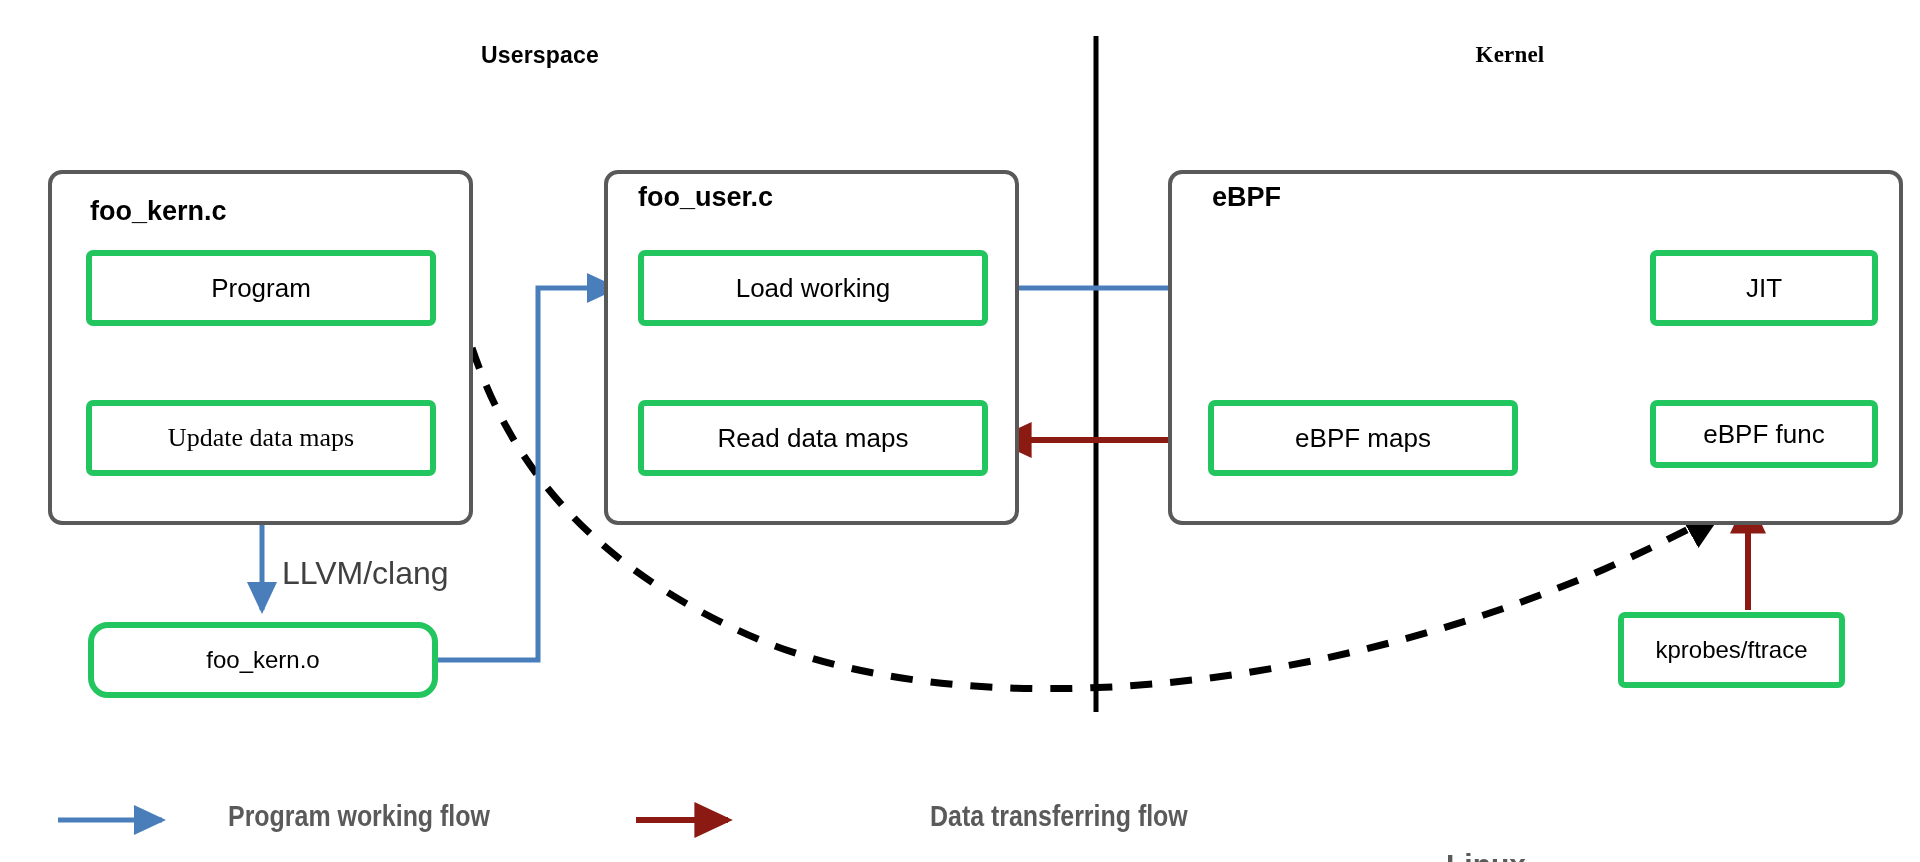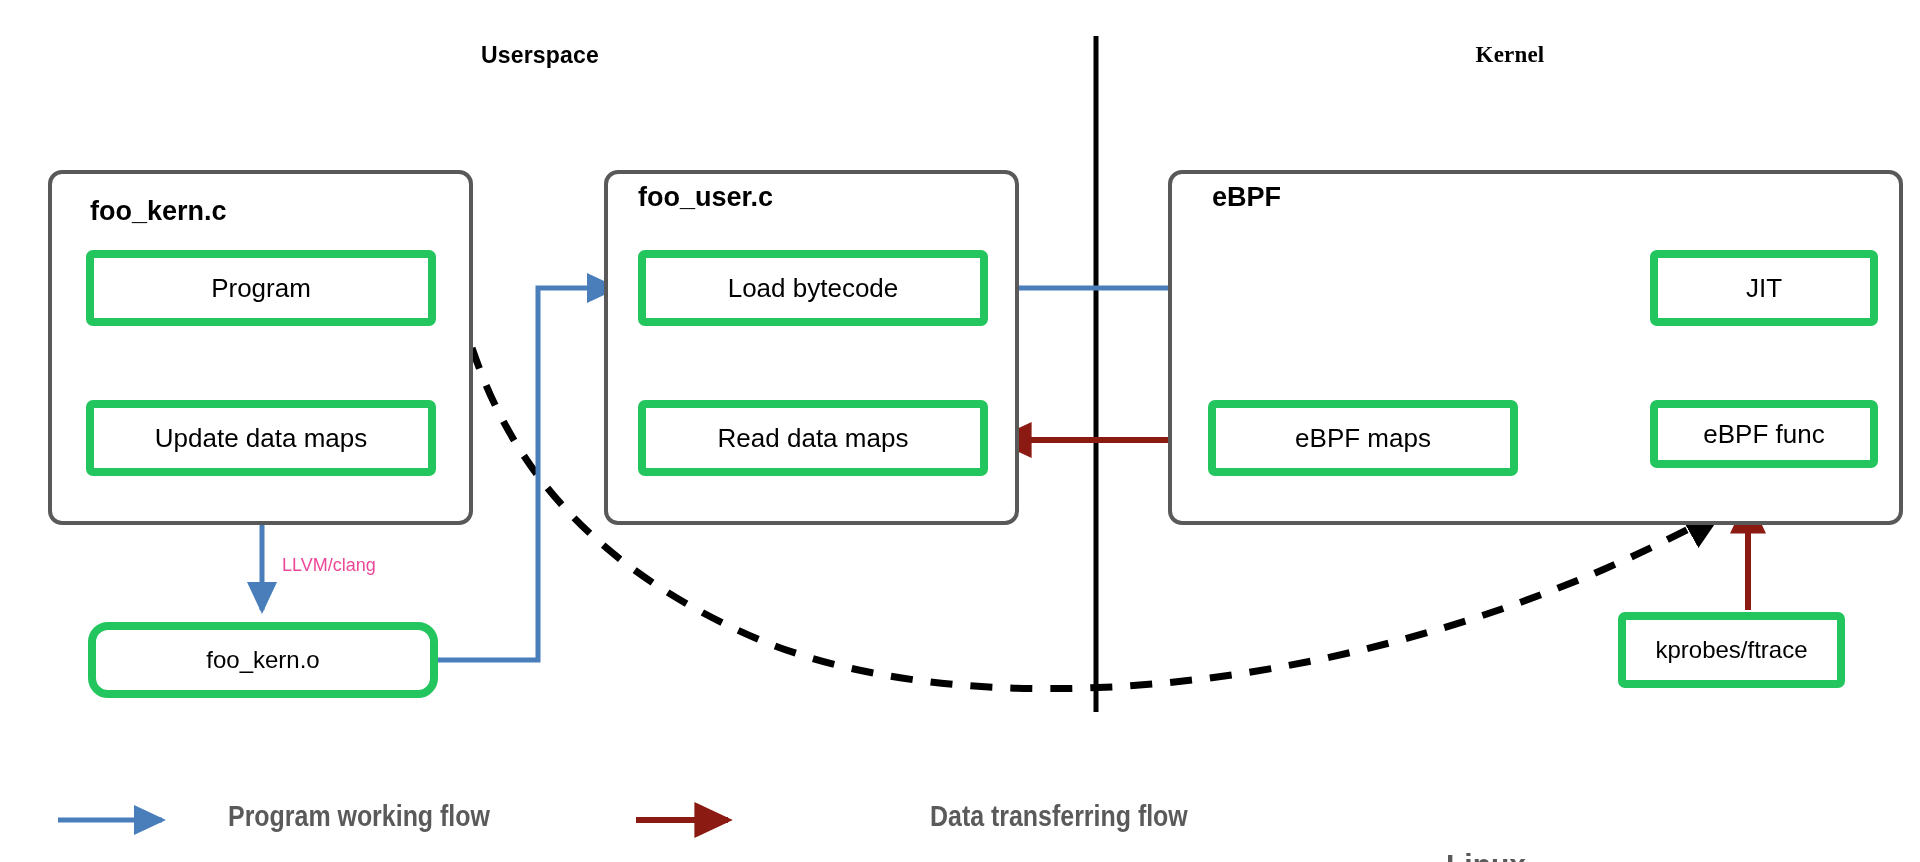--- a/index.html
+++ b/index.html
@@ -43,39 +43,39 @@
     position: absolute;
     font-weight: bold;
     font-size: 27px;
     color: #000000;
     white-space: nowrap;
   }
 
   
   .node-box {
     position: absolute;
-    border: 8px solid #22c55e;
+    border: 6px solid #22c55e;
     border-radius: 7px;
     background: #ffffff;
     box-sizing: border-box;
     display: flex;
     align-items: center;
     justify-content: center;
     font-size: 26px;
     color: #000000;
     text-align: center;
     white-space: nowrap;
   }
   .node-box.small-text { font-size: 24px; }
 
   
   .edge-label {
     position: absolute;
-    font-size: 18px;
-    color: #ec4899;
+    font-size: 32px;
+    color: #404040;
     white-space: nowrap;
   }
 
   
   #wires {
     position: absolute;
     left: 0;
     top: 0;
     width: 1920px;
     height: 862px;
@@ -143,26 +143,26 @@
 
   <div class="section-title" style="left:380px; top:42px; width:320px;">Userspace</div>
 
   <div class="section-title" style="left:1350px; top:42px; width:320px;font-family:Liberation Serif, serif;">Kernel</div>
 
   <div class="group-box" style="left:48px; top:170px; width:425px; height:355px;"></div>
   <div class="group-label" style="left:90px; top:188px;margin-top:8px;">foo_kern.c</div>
 
   <div class="node-box" style="left:86px; top:250px; width:350px; height:76px;">Program</div>
 
-  <div class="node-box" style="left:86px; top:400px; width:350px; height:76px;">Update data maps</div>
+  <div class="node-box" style="left:86px; top:400px; width:350px; height:76px;font-family:Liberation Serif, serif;">Update data maps</div>
 
   <div class="group-box" style="left:604px; top:170px; width:415px; height:355px;"></div>
   <div class="group-label" style="left:638px; top:182px;text-align:right;">foo_user.c</div>
 
-  <div class="node-box" style="left:638px; top:250px; width:350px; height:76px;">Load bytecode</div>
+  <div class="node-box" style="left:638px; top:250px; width:350px; height:76px;">Load working</div>
 
   <div class="node-box" style="left:638px; top:400px; width:350px; height:76px;">Read data maps</div>
 
   <div class="group-box" style="left:1168px; top:170px; width:735px; height:355px;"></div>
   <div class="group-label" style="left:1212px; top:182px;">eBPF</div>
 
 
   <div class="node-box" style="left:1650px; top:250px; width:228px; height:76px;">JIT</div>
 
   <div class="node-box" style="left:1208px; top:400px; width:310px; height:76px;">eBPF maps</div>

